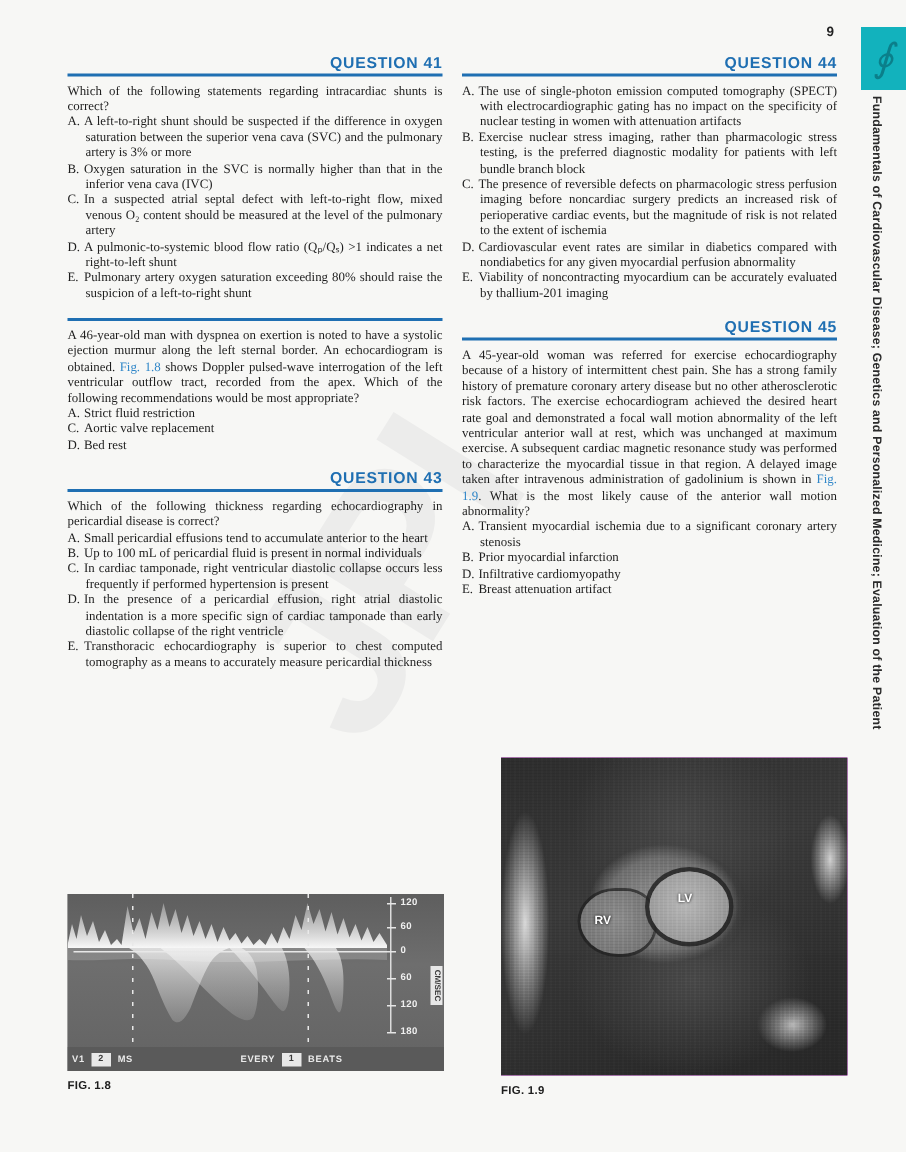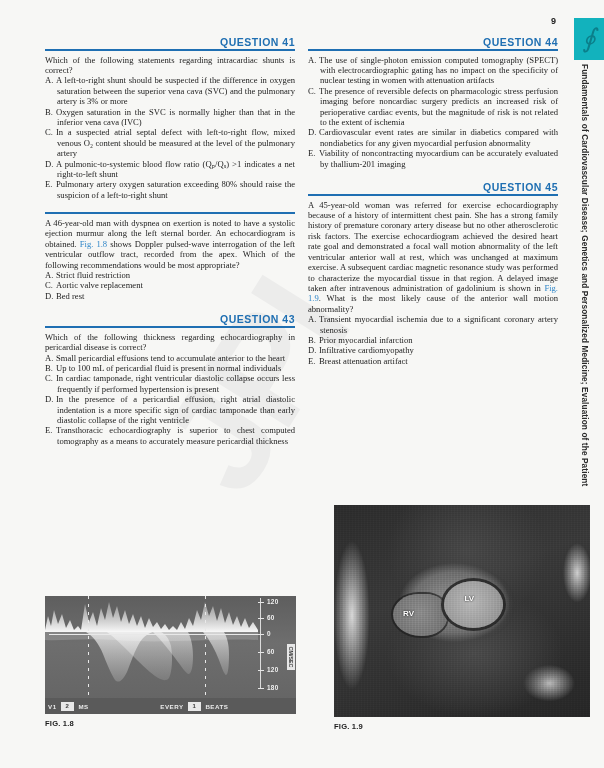--- a/index.html
+++ b/index.html
@@ -255,21 +255,21 @@
   }
   .dp-spacer { flex: 1; }
   .spec {
     position: absolute;
     left: 0; right: 38px; top: 0; bottom: 16px;
   }
 
   
   .mri {
     position: relative;
-    width: 256px;
+    width: 231px;
     height: 212px;
     background: #a21caf;
     overflow: hidden;
   }
   .mri-core {
     position: absolute; inset: 0;
     background:
       radial-gradient(ellipse 30% 26% at 47% 46%, #9a9a9a 0%, #6e6e6e 55%, rgba(60,60,60,0) 72%),
       radial-gradient(ellipse 18% 16% at 36% 52%, #7c7c7c 0%, rgba(70,70,70,0) 70%),
       radial-gradient(ellipse 46% 40% at 55% 70%, #4b4b4b 0%, rgba(30,30,30,0) 75%),
@@ -370,20 +370,21 @@
 
   </div>
 
   <div class="col col-right">
 
     <div class="q-block">
       <div class="q-head">QUESTION 44</div>
       <div class="q-rule"></div>
       <ol class="choices just">
         <li><span class="lt">A.</span><span class="ctext">The use of single-photon emission computed tomography (SPECT) with electrocardiographic gating has no impact on the specificity of nuclear testing in women with attenuation artifacts</span></li>
+        <li><span class="lt">B.</span><span class="ctext">Exercise nuclear stress imaging, rather than pharmacologic stress testing, is the preferred diagnostic modality for patients with left bundle branch block</span></li>
         <li><span class="lt">C.</span><span class="ctext">The presence of reversible defects on pharmacologic stress perfusion imaging before noncardiac surgery predicts an increased risk of perioperative cardiac events, but the magnitude of risk is not related to the extent of ischemia</span></li>
         <li><span class="lt">D.</span><span class="ctext">Cardiovascular event rates are similar in diabetics compared with nondiabetics for any given myocardial perfusion abnormality</span></li>
         <li><span class="lt">E.</span><span class="ctext">Viability of noncontracting myocardium can be accurately evaluated by thallium-201 imaging</span></li>
       </ol>
     </div>
 
     <div class="q-block">
       <div class="q-head">QUESTION 45</div>
       <div class="q-rule"></div>
       <p class="stem"><span>A 45-year-old woman was referred for exercise echocardiography because of a history of intermittent chest pain. She has a strong family history of premature coronary artery disease but no other atherosclerotic risk factors. The exercise echocardiogram achieved the desired heart rate goal and demonstrated a focal wall motion abnormality of the left ventricular anterior wall at rest, which was unchanged at maximum exercise. A subsequent cardiac magnetic resonance study was performed to characterize the myocardial tissue in that region. A delayed image taken after intravenous administration of gadolinium is shown in </span><span class="xref">Fig. 1.9</span><span>. What is the most likely cause of the anterior wall motion abnormality?</span></p>

